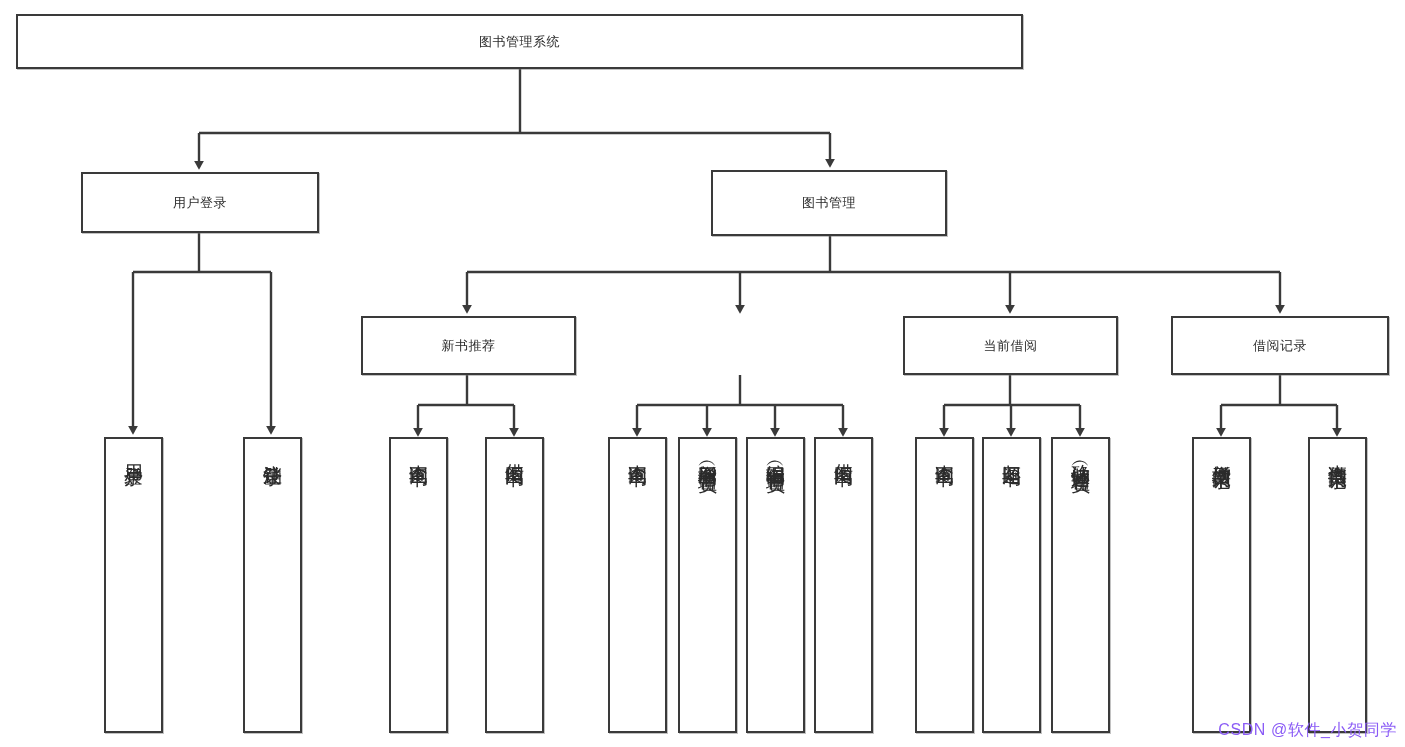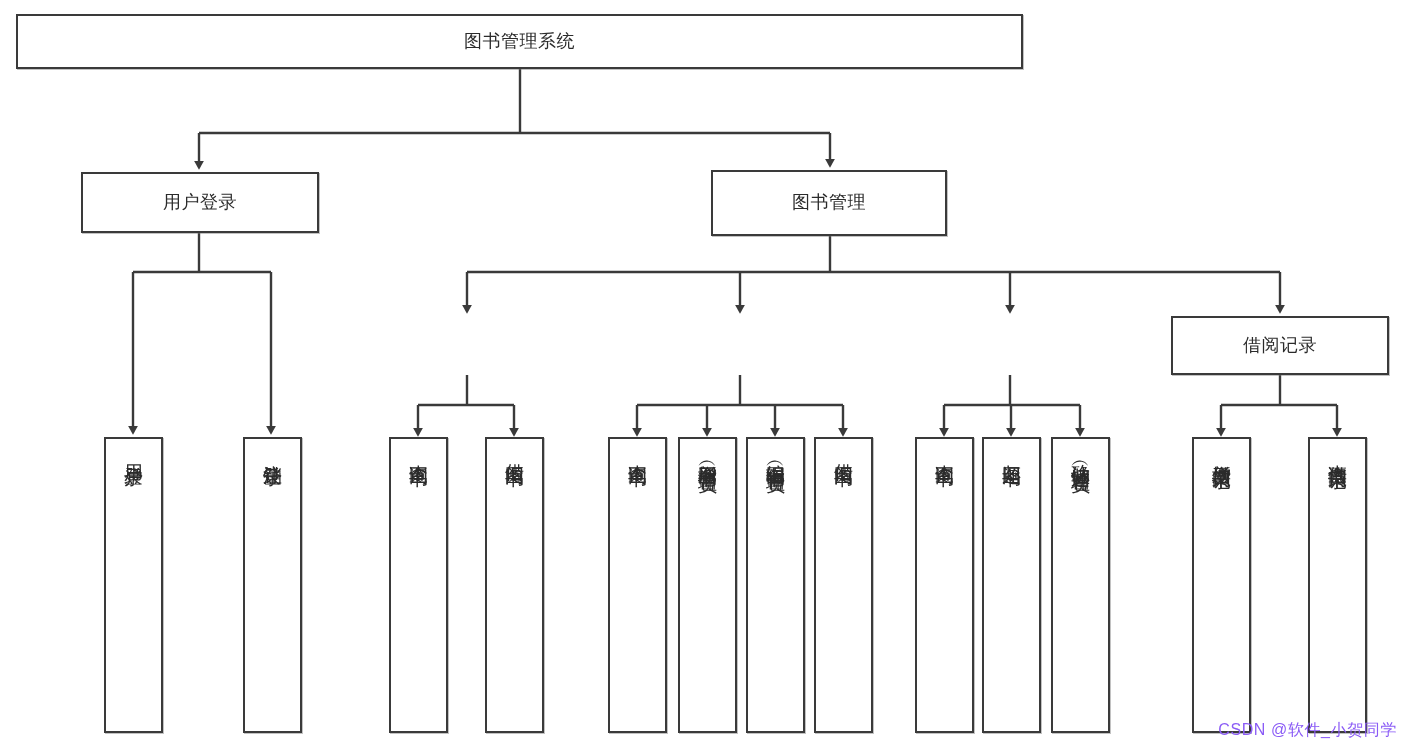--- a/index.html
+++ b/index.html
@@ -31,21 +31,21 @@
     box-sizing: border-box;
     background: #ffffff;
     border: 2px solid #3a3a3a;
     display: flex;
     align-items: center;
     justify-content: center;
     box-shadow: 1px 1px 0 rgba(120,120,120,0.45);
   }
   .node-label {
     color: #2b2b2b;
-    font-size: 18px;
+    font-size: 13px;
     line-height: 1.18;
     letter-spacing: 0.5px;
     white-space: nowrap;
     text-align: center;
   }
   .node.horizontal .node-label {
     writing-mode: horizontal-tb;
   }
   .node.vertical {
     align-items: flex-start;
@@ -130,20 +130,26 @@
     <span class="node-label">图书管理系统</span>
   </div>
 
   <div class="node horizontal" style="left: 81px; top: 172px; width: 238px; height: 61px;">
     <span class="node-label">用户登录</span>
   </div>
   <div class="node horizontal" style="left: 711px; top: 170px; width: 236px; height: 66px;">
     <span class="node-label">图书管理</span>
   </div>
 
+  <div class="node horizontal" style="left: 361px; top: 316px; width: 215px; height: 59px;">
+    <span class="node-label">新书推荐</span>
+  </div>
+  <div class="node horizontal" style="left: 903px; top: 316px; width: 215px; height: 59px;">
+    <span class="node-label">当前借阅</span>
+  </div>
   <div class="node horizontal" style="left: 1171px; top: 316px; width: 218px; height: 59px; justify-content: center;">
     <span class="node-label">借阅记录</span>
   </div>
 
   <div class="node vertical" style="left: 104px; top: 437px; width: 59px; height: 296px;">
     <span class="node-label">用户登录</span>
   </div>
   <div class="node vertical" style="left: 243px; top: 437px; width: 59px; height: 296px;">
     <span class="node-label">注销登录</span>
   </div>

